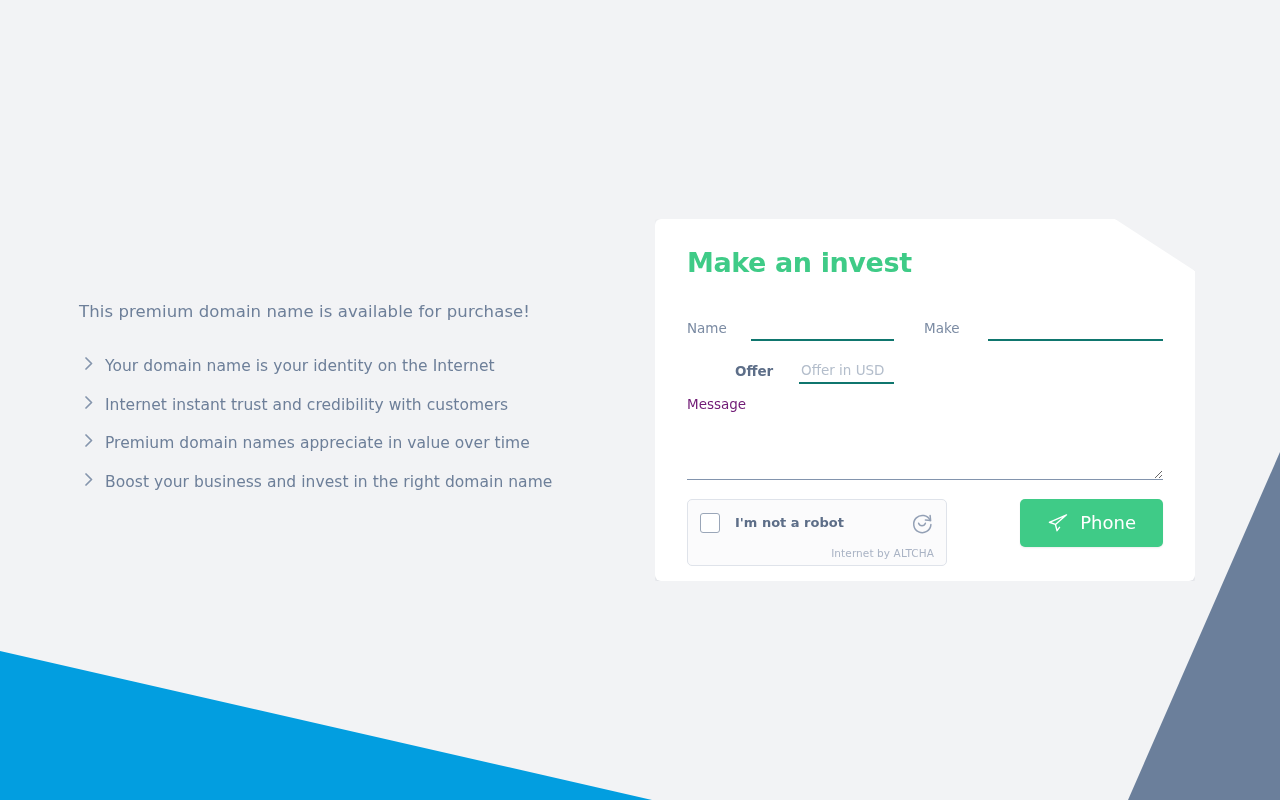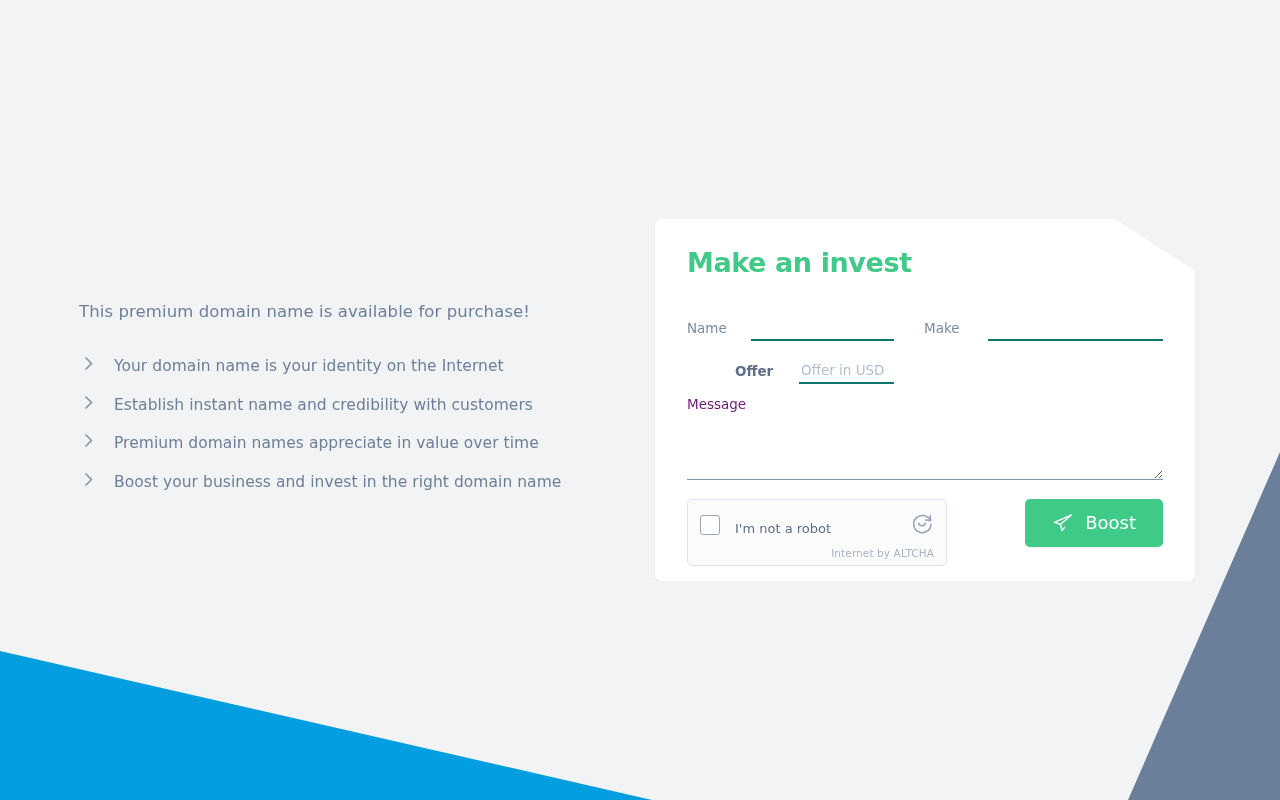--- a/index.html
+++ b/index.html
@@ -49,21 +49,20 @@
     margin: 0;
     padding: 0;
   }
   .benefit {
     display: flex;
     align-items: flex-start;
     margin-bottom: 17px;
     font-size: 15.5px;
     line-height: 1.4;
     color: #6d7f99;
-    gap: 9px;
   }
   .benefit .chev {
     flex: 0 0 auto;
     width: 20px;
     margin-right: 6px;
     margin-top: 1px;
     color: #8595ad;
     display: inline-flex;
     justify-content: center;
   }
@@ -179,21 +178,22 @@
 
   .altcha {
     width: 260px;
     border: 1px solid #dfe3ea;
     border-radius: 5px;
     background: #fbfbfc;
     padding: 11px 12px 6px 12px;
   }
   .altcha-main {
     display: flex;
-    align-items: flex-end;
+    align-items: center;
+    font-weight: bold;
   }
   .altcha-checkbox {
     width: 20px;
     height: 20px;
     border: 1px solid #9aa6b8;
     border-radius: 3px;
     background: #fff;
     flex: 0 0 auto;
     cursor: pointer;
   }
@@ -259,21 +259,21 @@
         </svg>
       </span>
       <span class="benefit-text">Your domain name is your identity on the Internet</span>
     </li>
     <li class="benefit">
       <span class="chev">
         <svg width="8" height="13" viewBox="0 0 8 13" fill="none" xmlns="http://www.w3.org/2000/svg">
           <path d="M1 1 L6.5 6.5 L1 12" stroke="currentColor" stroke-width="1.7" stroke-linecap="round" stroke-linejoin="round"></path>
         </svg>
       </span>
-      <span class="benefit-text">Establish instant name and credibility with customers</span>
+      <span class="benefit-text">Internet instant trust and credibility with customers</span>
     </li>
     <li class="benefit">
       <span class="chev">
         <svg width="8" height="13" viewBox="0 0 8 13" fill="none" xmlns="http://www.w3.org/2000/svg">
           <path d="M1 1 L6.5 6.5 L1 12" stroke="currentColor" stroke-width="1.7" stroke-linecap="round" stroke-linejoin="round"></path>
         </svg>
       </span>
       <span class="benefit-text">Premium domain names appreciate in value over time</span>
     </li>
     <li class="benefit">
@@ -339,18 +339,18 @@
         <div class="altcha-footer">Internet by ALTCHA</div>
       </div>
 
       <button class="send-btn" type="submit">
         <span class="plane">
           <svg width="22" height="22" viewBox="0 0 24 24" fill="none" xmlns="http://www.w3.org/2000/svg">
             <path d="M21.3 3.1 L2.6 11.2 L9.2 13.6 L21.3 3.1 Z" stroke="#ffffff" stroke-width="1.5" stroke-linejoin="round" fill="none"></path>
             <path d="M9.2 13.6 L11.0 20.4 L14.0 16.3" stroke="#ffffff" stroke-width="1.5" stroke-linejoin="round" fill="none"></path>
           </svg>
         </span>
-        <span>Boost</span>
+        <span>Phone</span>
       </button>
 
     </div>
   </div>
 </div>
 
 </body></html>

